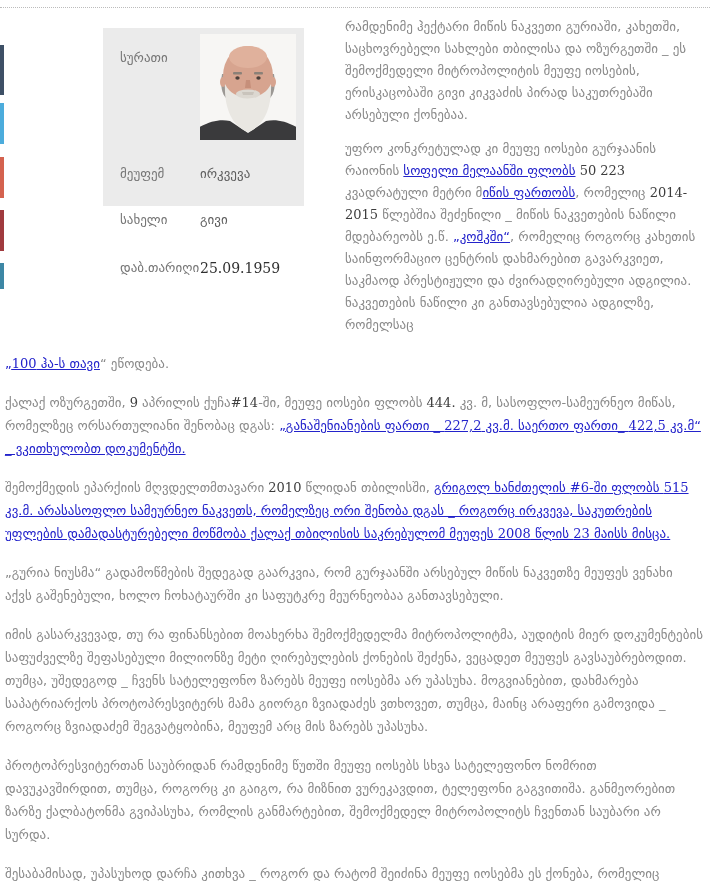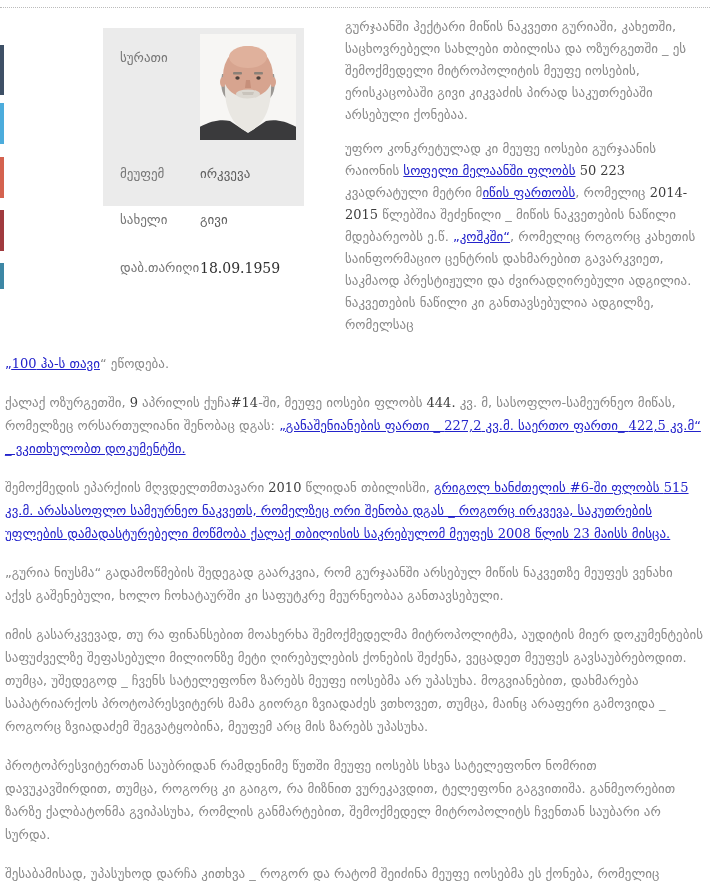--- a/index.html
+++ b/index.html
@@ -91,25 +91,25 @@
         <path d="M25 50 C24 72 31 92 48 98 C65 92 72 72 71 50 C66 60 58 63 48 63 C38 63 30 60 25 50 Z" fill="#e9e7e2"></path>
         <ellipse cx="48" cy="60" rx="12" ry="4.5" fill="#dcd8d1"></ellipse>
         <path d="M42 58 L54 58 L53 61 L43 61 Z" fill="#c9c4bc"></path>
       </svg>
     </div>
     <span class="lab lab-surname">მეუფემ</span>
     <span class="val val-surname">ირკვევა</span>
     <span class="lab lab-name">სახელი</span>
     <span class="val val-name">გივი</span>
     <span class="lab lab-birth">დაბ.თარიღი</span>
-    <span class="val val-birth date">18.09.1959</span>
+    <span class="val val-birth date">25.09.1959</span>
   </div>
 
   <div class="rightcol">
-    <p><span class="run plain">გურჯაანში ჰექტარი მიწის ნაკვეთი გურიაში, კახეთში, საცხოვრებელი სახლები თბილისა და ოზურგეთში _ ეს შემოქმედელი მიტროპოლიტის მეუფე იოსების, ერისკაცობაში გივი კიკვაძის პირად საკუთრებაში არსებული ქონებაა.</span></p>
+    <p><span class="run plain">რამდენიმე ჰექტარი მიწის ნაკვეთი გურიაში, კახეთში, საცხოვრებელი სახლები თბილისა და ოზურგეთში _ ეს შემოქმედელი მიტროპოლიტის მეუფე იოსების, ერისკაცობაში გივი კიკვაძის პირად საკუთრებაში არსებული ქონებაა.</span></p>
     <p><span class="run plain">უფრო კონკრეტულად კი მეუფე იოსები გურჯაანის რაიონის </span><a class="run link" href="#">სოფელი მელაანში ფლობს</a><span class="run plain"> </span><span class="run num">50 223</span><span class="run plain"> კვადრატული მეტრი მ</span><a class="run link" href="#">იწის ფართობს</a><span class="run plain">, რომელიც </span><span class="run num">2014-2015</span><span class="run plain"> წლებშია შეძენილი _ მიწის ნაკვეთების ნაწილი მდებარეობს ე.წ. </span><a class="run link" href="#">„კოშკში“</a><span class="run plain">, რომელიც როგორც კახეთის საინფორმაციო ცენტრის დახმარებით გავარკვიეთ, საკმაოდ პრესტიჟული და ძვირადღირებული ადგილია. ნაკვეთების ნაწილი კი განთავსებულია ადგილზე, რომელსაც</span></p>
   </div>
 </div>
 
 <div class="main">
   <p><a class="run link" href="#">„</a><a class="run linknum" href="#">100</a><a class="run link" href="#"> ჰა-ს თავი</a><span class="run plain">“ ეწოდება.</span></p>
   <p><span class="run plain">ქალაქ ოზურგეთში, </span><span class="run num">9</span><span class="run plain"> აპრილის ქუჩა</span><span class="run num">#14</span><span class="run plain">-ში, მეუფე იოსები ფლობს </span><span class="run num">444.</span><span class="run plain"> კვ. მ, სასოფლო-სამეურნეო მიწას, რომელზეც ორსართულიანი შენობაც დგას: </span><a class="run link" href="#">„განაშენიანების ფართი _ </a><a class="run linknum" href="#">227,2</a><a class="run link" href="#"> კვ.მ. საერთო ფართი_ </a><a class="run linknum" href="#">422,5</a><a class="run link" href="#"> კვ.მ“ _ ვკითხულობთ დოკუმენტში.</a></p>
   <p><span class="run plain">შემოქმედის ეპარქიის მღვდელთმთავარი </span><span class="run num">2010</span><span class="run plain"> წლიდან თბილისში, </span><a class="run link" href="#">გრიგოლ ხანძთელის </a><a class="run linknum" href="#">#6</a><a class="run link" href="#">-ში ფლობს </a><a class="run linknum" href="#">515</a><a class="run link" href="#"> კვ.მ. არასასოფლო სამეურნეო ნაკვეთს, რომელზეც ორი შენობა დგას _ როგორც ირკვევა, საკუთრების უფლების დამადასტურებელი მოწმობა ქალაქ თბილისის საკრებულომ მეუფეს </a><a class="run linknum" href="#">2008</a><a class="run link" href="#"> წლის </a><a class="run linknum" href="#">23</a><a class="run link" href="#"> მაისს მისცა.</a></p>
   <p><span class="run plain">„გურია ნიუსმა“ გადამოწმების შედეგად გაარკვია, რომ გურჯაანში არსებულ მიწის ნაკვეთზე მეუფეს ვენახი აქვს გაშენებული, ხოლო ჩოხატაურში კი საფუტკრე მეურნეობაა განთავსებული.</span></p>
   <p><span class="run plain">იმის გასარკვევად, თუ რა ფინანსებით მოახერხა შემოქმედელმა მიტროპოლიტმა, აუდიტის მიერ დოკუმენტების საფუძველზე შეფასებული მილიონზე მეტი ღირებულების ქონების შეძენა, ვეცადეთ მეუფეს გავსაუბრებოდით. თუმცა, უშედეგოდ _ ჩვენს სატელეფონო ზარებს მეუფე იოსებმა არ უპასუხა. მოგვიანებით, დახმარება საპატრიარქოს პროტოპრესვიტერს მამა გიორგი ზვიადაძეს ვთხოვეთ, თუმცა, მაინც არაფერი გამოვიდა _ როგორც ზვიადაძემ შეგვატყობინა, მეუფემ არც მის ზარებს უპასუხა.</span></p>

